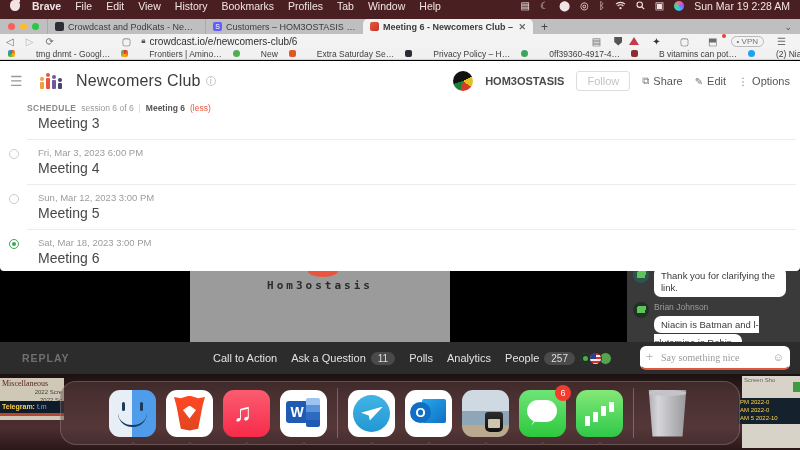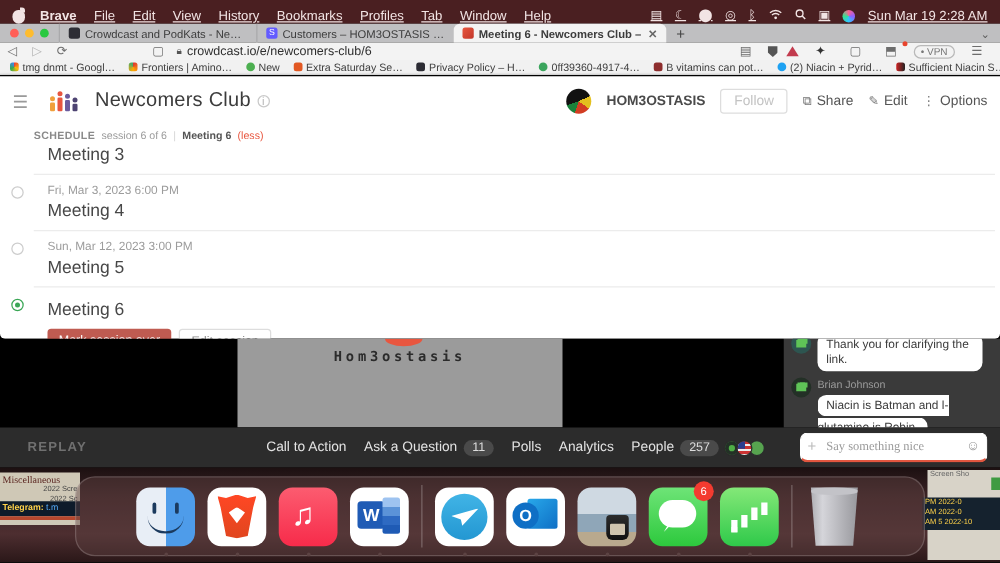--- a/index.html
+++ b/index.html
@@ -3,22 +3,22 @@
 <meta charset="utf-8">
 <style>
   * { margin:0; padding:0; box-sizing:border-box; }
   html,body { background:#111; }
   #screen {
     position:relative; width:800px; height:450px; overflow:hidden;
     font-family:"Liberation Sans", sans-serif; background:#000;
   }
   
   .menubar { position:absolute; left:0; top:0; width:800px; height:19px;
-    background:#4a1f21; display:flex; align-items:flex-end; padding:0 10px;
-    color:#f2e4e4; font-size:10.5px;text-decoration:underline; }
+    background:#4a1f21; display:flex; align-items:flex-start; padding:0 10px;
+    color:#f2e4e4; font-size:10.5px; }
   .menubar .apple { width:10px; height:11px; background:#f2e4e4; border-radius:45% 45% 48% 48%; margin-right:12px; position:relative; }
   .menubar .apple::before { content:""; position:absolute; right:0px; top:-2px; width:4px; height:4px; background:#f2e4e4; border-radius:0 60% 0 60%; }
   .menubar .mitem { margin-right:14px; white-space:nowrap; }
   .menubar .appname { font-weight:bold; }
   .mb-right { margin-left:auto; display:flex; align-items:center; gap:10px; }
   .mb-ic { font-size:10px; line-height:1; color:#f2e4e4; }
   .siri-dot { width:10px; height:10px; border-radius:50%;
     background:conic-gradient(#ff5f8f,#8f5fff,#2fc4ff,#38e08f,#ff5f8f); }
   .mb-clock { white-space:nowrap; }
   
@@ -44,21 +44,21 @@
   .url { font-size:10px; color:#2f2f2f; }
   .addr-right { display:flex; align-items:center; gap:7px; padding-right:8px; margin-left:auto; }
   .shield { width:8px; height:9px; background:#555; clip-path:polygon(0 0,100% 0,100% 60%,50% 100%,0 60%); }
   .warn-tri { width:0; height:0; border-left:5px solid transparent; border-right:5px solid transparent; border-bottom:8px solid #c23b4e; }
   .ext-dot { position:relative; }
   .ext-dot::after { content:""; position:absolute; right:-2px; top:-2px; width:4px; height:4px; background:#e8442e; border-radius:50%; }
   .vpn-pill { border:1px solid #b9b9b9; border-radius:7px; font-size:8px; color:#777; padding:0 5px; height:11px; display:flex; align-items:center; }
   
   .bmbar { position:absolute; left:0; top:48px; width:800px; height:12px;
     background:#f1f1f1; border-bottom:1px solid #dcdcdc; display:flex; align-items:center; padding:0 8px; gap:11px; font-size:8.5px; color:#3d3d3d; overflow:hidden; }
-  .bm { display:flex; align-items:center; gap:3px; white-space:nowrap; }
+  .bm { display:flex; align-items:center; gap:21px; white-space:nowrap; }
   .bm-ic { width:7px; height:7px; border-radius:2px; flex:none; }
   
   .page-card { position:absolute; left:0; top:61px; width:800px; height:210px; background:#fff;
     box-shadow:0 2px 5px rgba(0,0,0,.35); border-radius:0 0 4px 4px; }
   .cc-header { height:40px; display:flex; align-items:center; padding:0 10px; }
   .hamb { color:#9a9a9a; font-size:14px; width:30px; }
   .cc-logo { display:flex; align-items:flex-end; gap:2px; height:16px; margin-right:14px; }
   .ccb { width:4px; border-radius:1px; position:relative; }
   .ccb::before { content:""; position:absolute; top:-5px; left:0; width:4px; height:4px; border-radius:50%; background:inherit; }
   .cc-title { font-size:16px; color:#3c3c3c; letter-spacing:.2px; }
@@ -351,20 +351,21 @@
 
       <div class="sess-row">
         <span class="radio"></span>
         <div class="sess-date">Sun, Mar 12, 2023 3:00 PM</div>
         <div class="sess-name">Meeting 5</div>
       </div>
       <div class="divider"></div>
 
       <div class="sess-row">
         <span class="radio sel"></span>
+        <div class="sess-date">Sat, Mar 18, 2023 3:00 PM</div>
         <div class="sess-name">Meeting 6</div>
         <div class="sess-btns">
           <span class="btn-red">Mark session over</span>
           <span class="btn-ghost">Edit session</span>
         </div>
       </div>
     </div>
   </div>
 
   <div class="stage-row">

